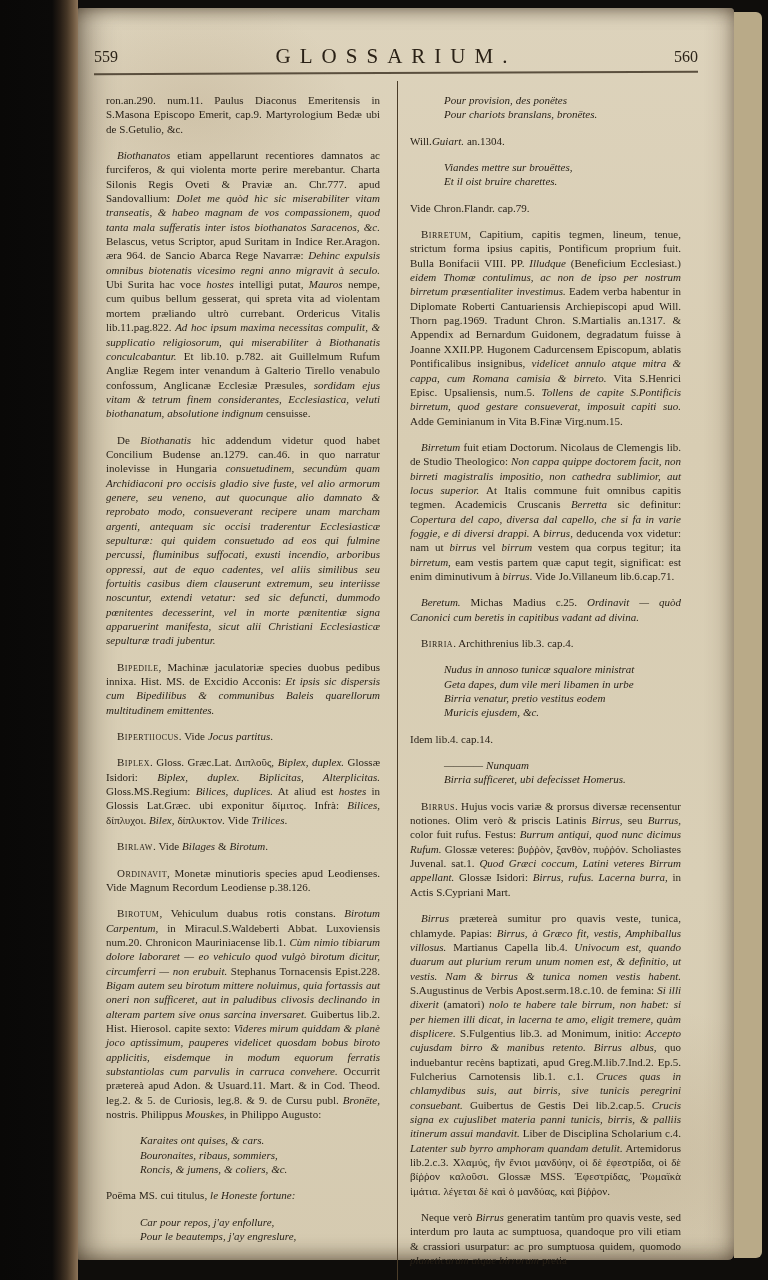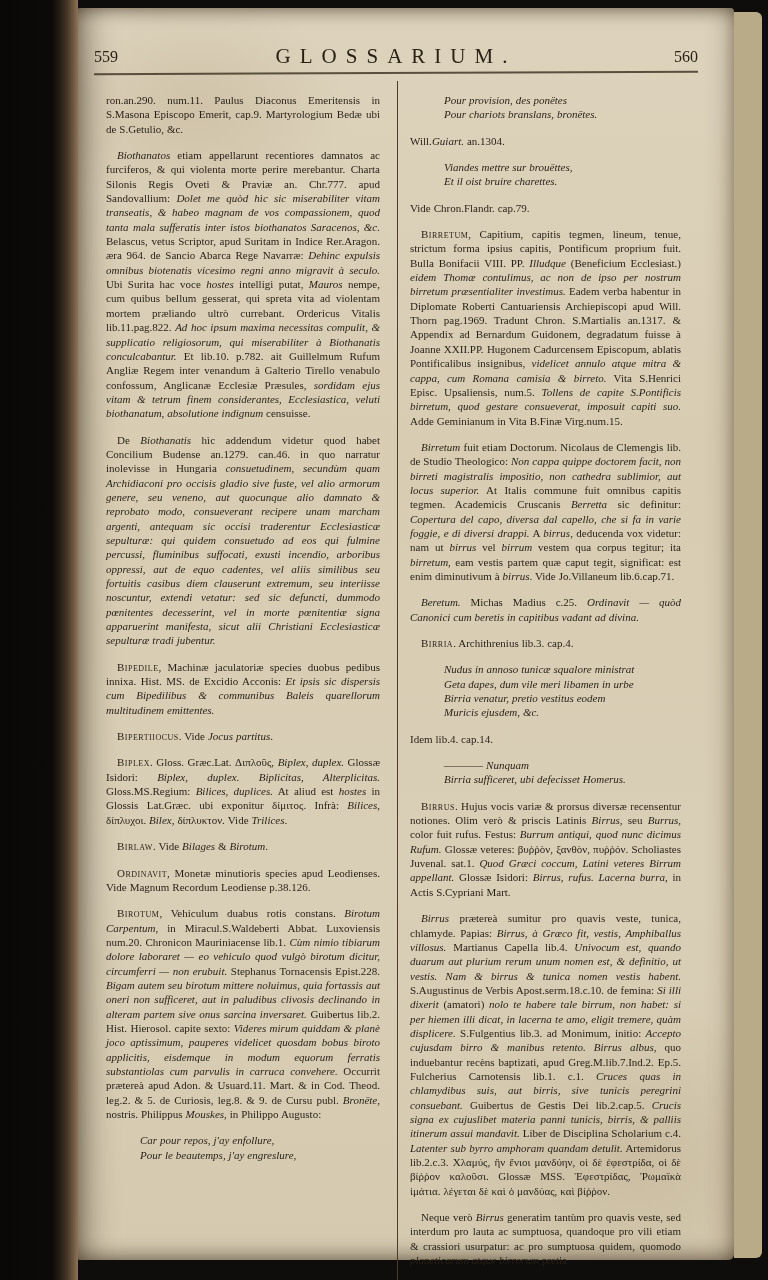--- a/index.html
+++ b/index.html
@@ -92,20 +92,22 @@
         <div class="col col-left">
             <p class="para cont">ron.an.290. num.11. Paulus Diaconus Emeritensis in S.Masona Episcopo Emerit, cap.9. Martyrologium Bedæ ubi de S.Getulio, &amp;c.</p>
             <p class="para ind"><i>Biothanatos</i> etiam appellarunt recentiores damnatos ac furciferos, &amp; qui violenta morte perire merebantur. Charta Silonis Regis Oveti &amp; Praviæ an. Chr.777. apud Sandovallium: <i>Dolet me quòd hìc sic miserabiliter vitam transeatis, &amp; habeo magnam de vos compassionem, quod tanta mala sufferatis inter istos biothanatos Saracenos, &amp;c.</i> Belascus, vetus Scriptor, apud Suritam in Indice Rer.Aragon. æra 964. de Sancio Abarca Rege Navarræ: <i>Dehinc expulsis omnibus biotenatis vicesimo regni anno migravit à seculo.</i> Ubi Surita hac voce <i>hostes</i> intelligi putat, <i>Mauros</i> nempe, cum quibus bellum gesserat, qui spreta vita ad violentam mortem præliando ultrò currebant. Ordericus Vitalis lib.11.pag.822. <i>Ad hoc ipsum maxima necessitas compulit, &amp; supplicatio religiosorum, qui miserabiliter à Biothanatis conculcabantur.</i> Et lib.10. p.782. ait Guillelmum Rufum Angliæ Regem inter venandum à Galterio Tirello venabulo confossum, Anglicanæ Ecclesiæ Præsules, <i>sordidam ejus vitam &amp; tetrum finem considerantes, Ecclesiastica, veluti biothanatum, absolutione indignum</i> censuisse.</p>
             <p class="para ind">De <i>Biothanatis</i> hìc addendum videtur quod habet Concilium Budense an.1279. can.46. in quo narratur inolevisse in Hungaria <i>consuetudinem, secundùm quam Archidiaconi pro occisis gladio sive fuste, vel alio armorum genere, seu veneno, aut quocunque alio damnato &amp; reprobato modo, consueverant recipere unam marcham argenti, antequam sic occisi traderentur Ecclesiasticæ sepulturæ: qui quidem consuetudo ad eos qui fulmine percussi, fluminibus suffocati, exusti incendio, arboribus oppressi, aut de equo cadentes, vel aliis similibus seu fortuitis casibus diem clauserunt extremum, seu interiisse noscuntur, extendi vetatur: sed sic defuncti, dummodo pœnitentes decesserint, vel in morte pœnitentiæ signa apparuerint manifesta, sicut alii Christiani Ecclesiasticæ sepulturæ tradi jubentur.</i></p>
             <p class="para ind"><span class="sc">Bipedile</span>, Machinæ jaculatoriæ species duobus pedibus innixa. Hist. MS. de Excidio Acconis: <i>Et ipsis sic dispersis cum Bipedilibus &amp; communibus Baleis quarellorum multitudinem emittentes.</i></p>
             <p class="para ind"><span class="sc">Bipertiiocus</span>. Vide <i>Jocus partitus</i>.</p>
             <p class="para ind"><span class="sc">Biplex</span>. Gloss. Græc.Lat. Διπλοῦς, <i>Biplex, duplex.</i> Glossæ Isidori: <i>Biplex, duplex. Biplicitas, Alterplicitas.</i> Gloss.MS.Regium: <i>Bilices, duplices.</i> At aliud est <i>hostes</i> in Glossis Lat.Græc. ubi exponitur δίμιτος. Infrà: <i>Bilices,</i> δίπλυχοι. <i>Bilex,</i> δίπλυκτον. Vide <i>Trilices</i>.</p>
             <p class="para ind"><span class="sc">Birlaw</span>. Vide <i>Bilages</i> &amp; <i>Birotum</i>.</p>
             <p class="para ind"><span class="sc">Ordinavit</span>, Monetæ minutioris species apud Leodienses. Vide Magnum Recordum Leodiense p.38.126.</p>
             <p class="para ind"><span class="sc">Birotum</span>, Vehiculum duabus rotis constans. <i>Birotum Carpentum,</i> in Miracul.S.Waldeberti Abbat. Luxoviensis num.20. Chronicon Mauriniacense lib.1. <i>Cùm nimio tibiarum dolore laboraret — eo vehiculo quod vulgò birotum dicitur, circumferri — non erubuit.</i> Stephanus Tornacensis Epist.228. <i>Bigam autem seu birotum mittere noluimus, quia fortassis aut oneri non sufficeret, aut in paludibus clivosis declinando in alteram partem sive onus sarcina inversaret.</i> Guibertus lib.2. Hist. Hierosol. capite sexto: <i>Videres mirum quiddam &amp; planè joco aptissimum, pauperes videlicet quosdam bobus biroto applicitis, eisdemque in modum equorum ferratis substantiolas cum parvulis in carruca convehere.</i> Occurrit prætereà apud Adon. &amp; Usuard.11. Mart. &amp; in Cod. Theod. leg.2. &amp; 5. de Curiosis, leg.8. &amp; 9. de Cursu publ. <i>Bronëte,</i> nostris. Philippus <i>Mouskes,</i> in Philippo Augusto:</p>
+            <p class="para verse">Karaites ont quises, &amp; cars.<br>Bouronaites, ribaus, sommiers,<br>Roncis, &amp; jumens, &amp; coliers, &amp;c.</p>
+            <p class="para cont">Poëma MS. cui titulus, <i>le Honeste fortune:</i></p>
             <p class="para verse">Car pour repos, j'ay enfollure,<br>Pour le beautemps, j'ay engreslure,</p>
           </div>
         <div class="col col-right">
             <p class="para verse">Pour provision, des ponëtes<br>Pour chariots branslans, bronëtes.</p>
             <p class="para cont">Will.<i>Guiart.</i> an.1304.</p>
             <p class="para verse">Viandes mettre sur brouëttes,<br>Et il oist bruire charettes.</p>
             <p class="para cont">Vide Chron.Flandr. cap.79.</p>
             <p class="para ind"><span class="sc">Birretum</span>, Capitium, capitis tegmen, lineum, tenue, strictum forma ipsius capitis, Pontificum proprium fuit. Bulla Bonifacii VIII. PP. <i>Illudque</i> (Beneficium Ecclesiast.) <i>eidem Thomæ contulimus, ac non de ipso per nostrum birretum præsentialiter investimus.</i> Eadem verba habentur in Diplomate Roberti Cantuariensis Archiepiscopi apud Will. Thorn pag.1969. Tradunt Chron. S.Martialis an.1317. &amp; Appendix ad Bernardum Guidonem, degradatum fuisse à Joanne XXII.PP. Hugonem Cadurcensem Episcopum, ablatis Pontificalibus insignibus, <i>videlicet annulo atque mitra &amp; cappa, cum Romana camisia &amp; birreto.</i> Vita S.Henrici Episc. Upsaliensis, num.5. <i>Tollens de capite S.Pontificis birretum, quod gestare consueverat, imposuit capiti suo.</i> Adde Geminianum in Vita B.Finæ Virg.num.15.</p>
             <p class="para ind"><i>Birretum</i> fuit etiam Doctorum. Nicolaus de Clemengis lib. de Studio Theologico: <i>Non cappa quippe doctorem facit, non birreti magistralis impositio, non cathedra sublimior, aut locus superior.</i> At Italis commune fuit omnibus capitis tegmen. Academicis Cruscanis <i>Berretta</i> sic definitur: <i>Copertura del capo, diversa dal capello, che si fa in varie foggie, e di diversi drappi.</i> A <i>birrus</i>, deducenda vox videtur: nam ut <i>birrus</i> vel <i>birrum</i> vestem qua corpus tegitur; ita <i>birretum</i>, eam vestis partem quæ caput tegit, significat: est enim diminutivum à <i>birrus</i>. Vide Jo.Villaneum lib.6.cap.71.</p>
             <p class="para ind"><i>Beretum.</i> Michas Madius c.25. <i>Ordinavit — quòd Canonici cum beretis in capitibus vadant ad divina.</i></p>

